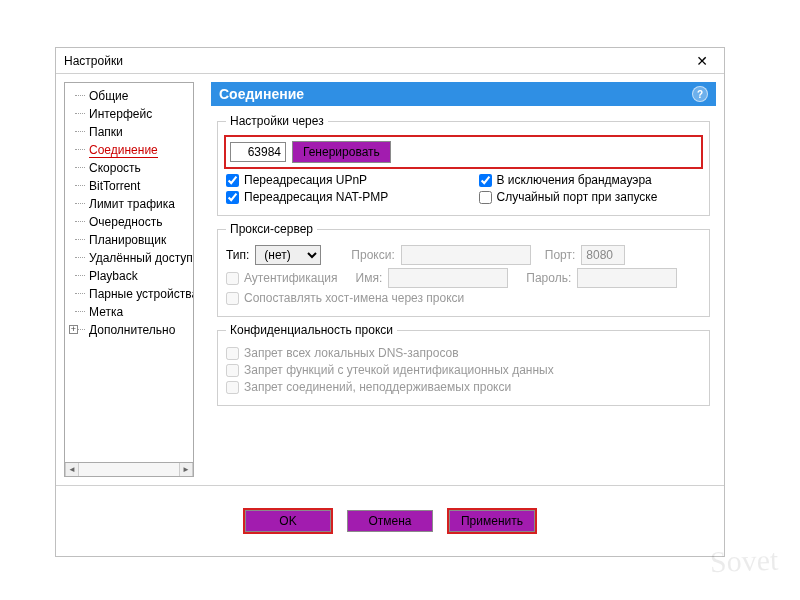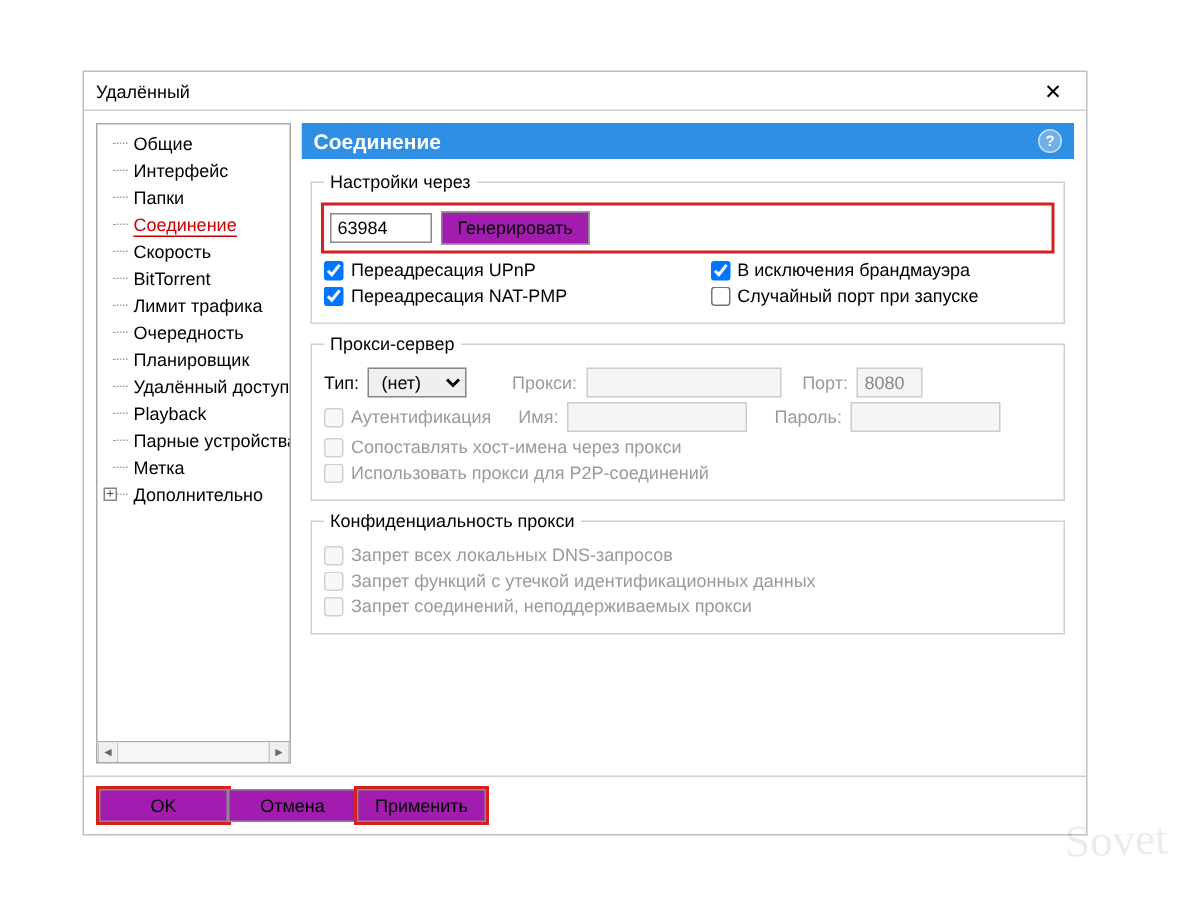--- a/index.html
+++ b/index.html
@@ -40,21 +40,21 @@
     display: flex;
     align-items: center;
     justify-content: center;
     font-size: 14px;
     line-height: 1;
   }
   .body {
     flex: 1 1 auto;
     display: flex;
     padding: 8px;
-    gap: 7px;
+    gap: 17px;
     overflow: hidden;
   }
   .tree-wrap {
     width: 130px;
     display: flex;
     flex-direction: column;
   }
   .tree {
     flex: 1 1 auto;
     border: 1px solid #aaa;
@@ -175,45 +175,45 @@
     height: 20px;
     border: 1px solid #888;
     font-size: 12px;
     font-family: inherit;
     padding-left: 4px;
   }
   .disabled-text { color: #9a9a9a; }
   .highlight-red { outline: 2px solid #d52020; outline-offset: 0; }
   .footer {
     border-top: 1px solid #d0d0d0;
-    padding: 8px 10px;
-    display: flex;
-    justify-content: flex-start;
-    gap: 0;
+    padding: 24px 10px;
+    display: flex;
+    justify-content: center;
+    gap: 16px;
   }
   .footer .btn { width: 86px; }
 
   
   .watermark {
     position: absolute;
     right: 22px;
     bottom: 22px;
     font-family: "Brush Script MT", cursive;
     font-size: 30px;
     color: rgba(0,0,0,0.08);
     pointer-events: none;
     transform: rotate(-2deg);
   }
 </style>
 </head>
 <body>
 
 <div class="window">
   <div class="titlebar">
-    <span class="title">Удалённый</span>
+    <span class="title">Настройки</span>
     <div class="close-btn">
       <span>✕</span>
     </div>
   </div>
 
   <div class="body">
     <div class="tree-wrap">
       <div class="tree">
         <div class="tree-item"><span>Общие</span></div>
         <div class="tree-item"><span>Интерфейс</span></div>
@@ -244,21 +244,21 @@
       <div class="section-header">
         <span>Соединение</span>
         <span class="help-icon">?</span>
       </div>
 
       <div class="panel">
 
         <fieldset>
           <legend>Настройки через</legend>
           <div class="row highlight-red" style="padding:4px;">
-            <input type="text" style="width: 68px; text-align: left;" value="63984">
+            <input type="text" style="width: 56px; text-align: right;" value="63984">
             <button class="btn">Генерировать</button>
           </div>
           <div class="cols">
             <div class="col">
               <div class="row">
                   <label class="cb">
                     <input type="checkbox" checked="" style="">
                     <span>Переадресация UPnP</span>
                   </label>
                 </div>
@@ -307,26 +307,20 @@
             <input type="text" style="width: 120px;" disabled="">
             <span class="disabled-text" style="margin-left:12px">Пароль:</span>
             <input type="text" style="width: 100px;" disabled="">
           </div>
           <div class="row">
               <label class="cb disabled-text">
                 <input type="checkbox" disabled="" style="">
                 <span>Сопоставлять хост-имена через прокси</span>
               </label>
             </div>
-          <div class="row">
-              <label class="cb disabled-text">
-                <input type="checkbox" disabled="" style="">
-                <span>Использовать прокси для P2P-соединений</span>
-              </label>
-            </div>
         </fieldset>
 
         <fieldset>
           <legend>Конфиденциальность прокси</legend>
           <div class="row">
               <label class="cb disabled-text">
                 <input type="checkbox" disabled="" style="">
                 <span>Запрет всех локальных DNS-запросов</span>
               </label>
             </div>

